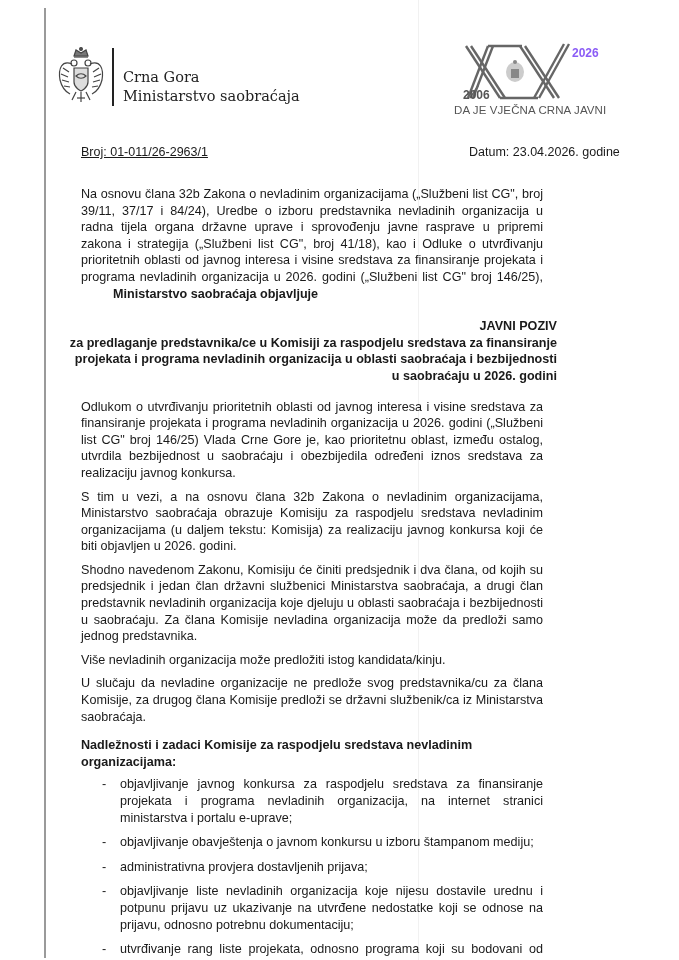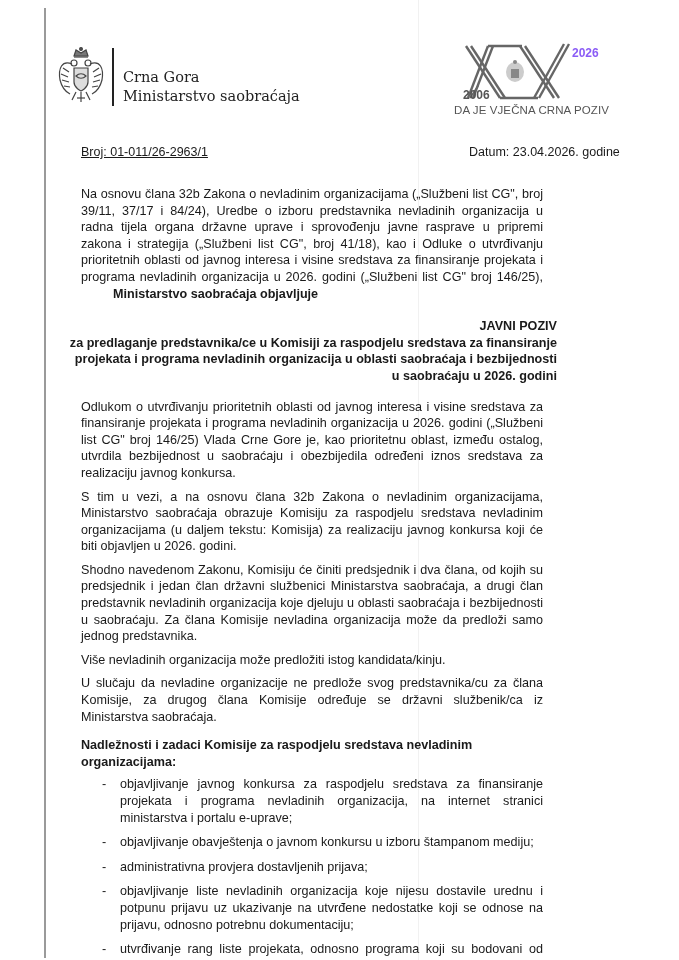--- a/index.html
+++ b/index.html
@@ -92,21 +92,21 @@
     </g>
 
     <g transform="translate(55,22)">
       <ellipse cx="8" cy="10" rx="9" ry="10" fill="#ccc"></ellipse>
       <rect x="4" y="7" width="8" height="9" fill="#888"></rect>
       <circle cx="8" cy="0" r="2" fill="#888"></circle>
     </g>
   </svg>
   <div class="year-right">2026</div>
   <div class="year-left">2006</div>
-  <div class="motto">DA JE VJEČNA CRNA POZIV</div>
+  <div class="motto">DA JE VJEČNA CRNA JAVNI</div>
 </div>
 
 <div class="meta-row">
   <span class="broj">Broj: 01-011/26-2963/1</span>
   <span class="datum">Datum: 23.04.2026. godine</span>
 </div>
 
 <div class="body">
   <p class="para para-intro">
     <span>Na osnovu člana 32b Zakona o nevladinim organizacijama („Službeni list CG", broj 39/11, 37/17 i 84/24), Uredbe o izboru predstavnika nevladinih organizacija u radna tijela organa državne uprave i sprovođenju javne rasprave u pripremi zakona i strategija („Službeni list CG", broj 41/18), kao i Odluke o utvrđivanju prioritetnih oblasti od javnog interesa i visine sredstava za finansiranje projekata i programa nevladinih organizacija u 2026. godini („Službeni list CG" broj 146/25), </span><span class="bold">Ministarstvo saobraćaja objavljuje</span>
@@ -114,21 +114,21 @@
 
   <div class="title-block">
     <span class="title-main">JAVNI POZIV</span>
     <span>za predlaganje predstavnika/ce u Komisiji za raspodjelu sredstava za finansiranje projekata i programa nevladinih organizacija u oblasti saobraćaja i bezbijednosti u saobraćaju u 2026. godini</span>
   </div>
 
   <p class="para">Odlukom o utvrđivanju prioritetnih oblasti od javnog interesa i visine sredstava za finansiranje projekata i programa nevladinih organizacija u 2026. godini („Službeni list CG" broj 146/25) Vlada Crne Gore je, kao prioritetnu oblast, između ostalog, utvrdila bezbijednost u saobraćaju i obezbijedila određeni iznos sredstava za realizaciju javnog konkursa.</p>
   <p class="para">S tim u vezi, a na osnovu člana 32b Zakona o nevladinim organizacijama, Ministarstvo saobraćaja obrazuje Komisiju za raspodjelu sredstava nevladinim organizacijama (u daljem tekstu: Komisija) za realizaciju javnog konkursa koji će biti objavljen u 2026. godini.</p>
   <p class="para">Shodno navedenom Zakonu, Komisiju će činiti predsjednik i dva člana, od kojih su predsjednik i jedan član državni službenici Ministarstva saobraćaja, a drugi član predstavnik nevladinih organizacija koje djeluju u oblasti saobraćaja i bezbijednosti u saobraćaju. Za člana Komisije nevladina organizacija može da predloži samo jednog predstavnika.</p>
   <p class="para">Više nevladinih organizacija može predložiti istog kandidata/kinju.</p>
-  <p class="para">U slučaju da nevladine organizacije ne predlože svog predstavnika/cu za člana Komisije, za drugog člana Komisije određuje se državni službenik/ca iz Ministarstva saobraćaja.</p>
+  <p class="para">U slučaju da nevladine organizacije ne predlože svog predstavnika/cu za člana Komisije, za drugog člana Komisije predloži se državni službenik/ca iz Ministarstva saobraćaja.</p>
 
   <div class="section-heading">Nadležnosti i zadaci Komisije za raspodjelu sredstava nevladinim organizacijama:</div>
   <ul class="bullets">
     <li><span class="dash">-</span><span>objavljivanje javnog konkursa za raspodjelu sredstava za finansiranje projekata i programa nevladinih organizacija, na internet stranici ministarstva i portalu e-uprave;</span></li>
     <li><span class="dash">-</span><span>objavljivanje obavještenja o javnom konkursu u izboru štampanom mediju;</span></li>
     <li><span class="dash">-</span><span>administrativna provjera dostavljenih prijava;</span></li>
     <li><span class="dash">-</span><span>objavljivanje liste nevladinih organizacija koje nijesu dostavile urednu i potpunu prijavu uz ukazivanje na utvrđene nedostatke koji se odnose na prijavu, odnosno potrebnu dokumentaciju;</span></li>
     <li><span class="dash">-</span><span>utvrđivanje rang liste projekata, odnosno programa koji su bodovani od strane nezavisnih procjenjivača;</span></li>
   </ul>
 </div>

